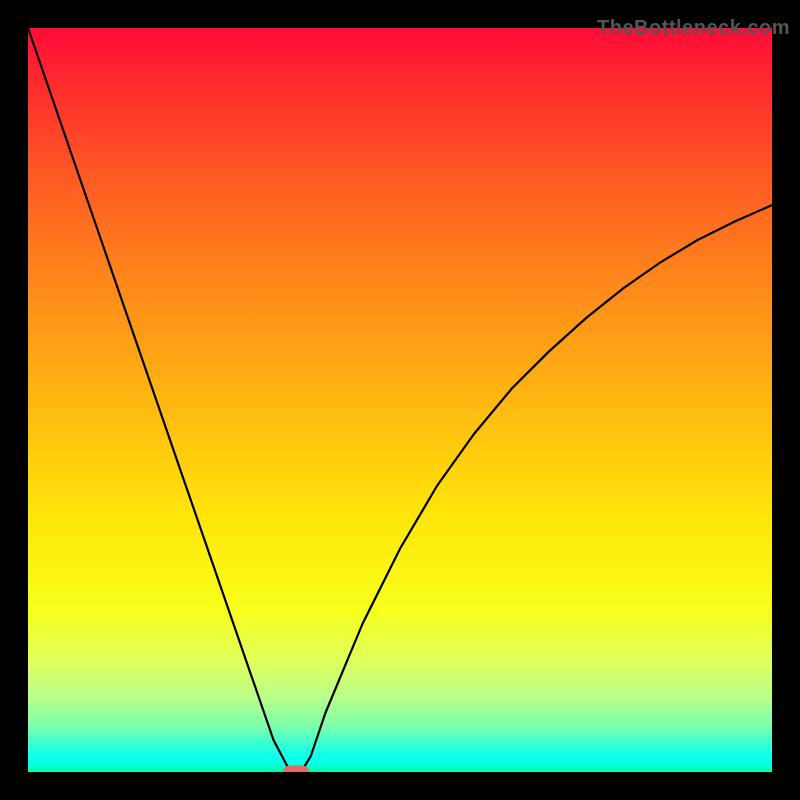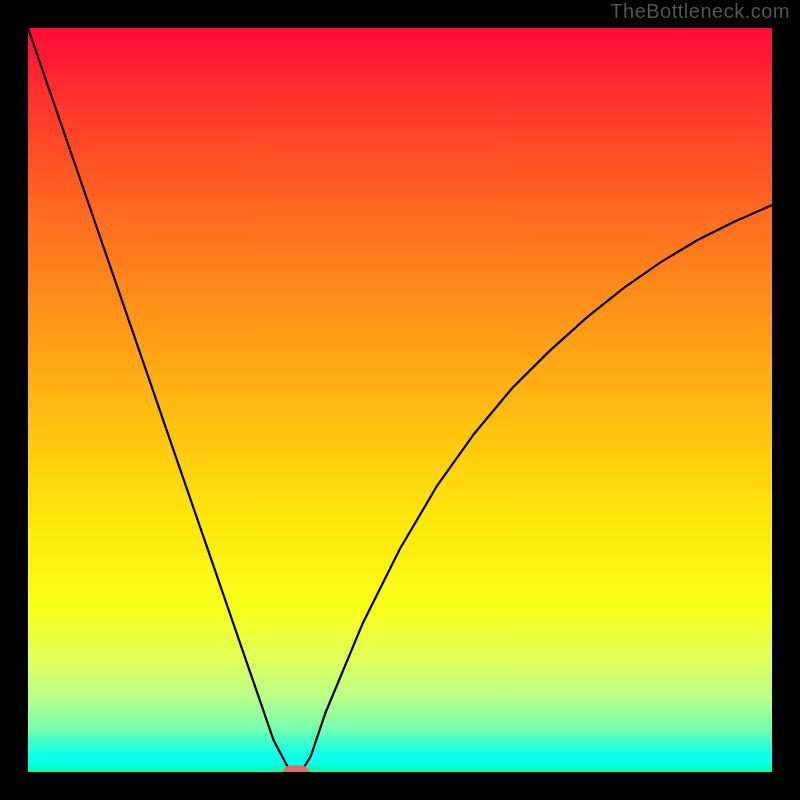--- a/index.html
+++ b/index.html
@@ -12,25 +12,25 @@
     overflow: hidden;
   }
   .frame {
     position: relative;
     width: 800px;
     height: 800px;
     background: #000;
   }
   .watermark {
     position: absolute;
-    top: 0;
+    top: 16px;
     right: 10px;
     color: #555;
     font-size: 20px;
-    font-weight: 400;
+    font-weight: 700;
     letter-spacing: 0.5px;
     z-index: 50;
   }
   .plot {
     position: absolute;
     left: 28px;
     top: 28px;
     width: 744px;
     height: 744px;
     background: linear-gradient(to bottom,

